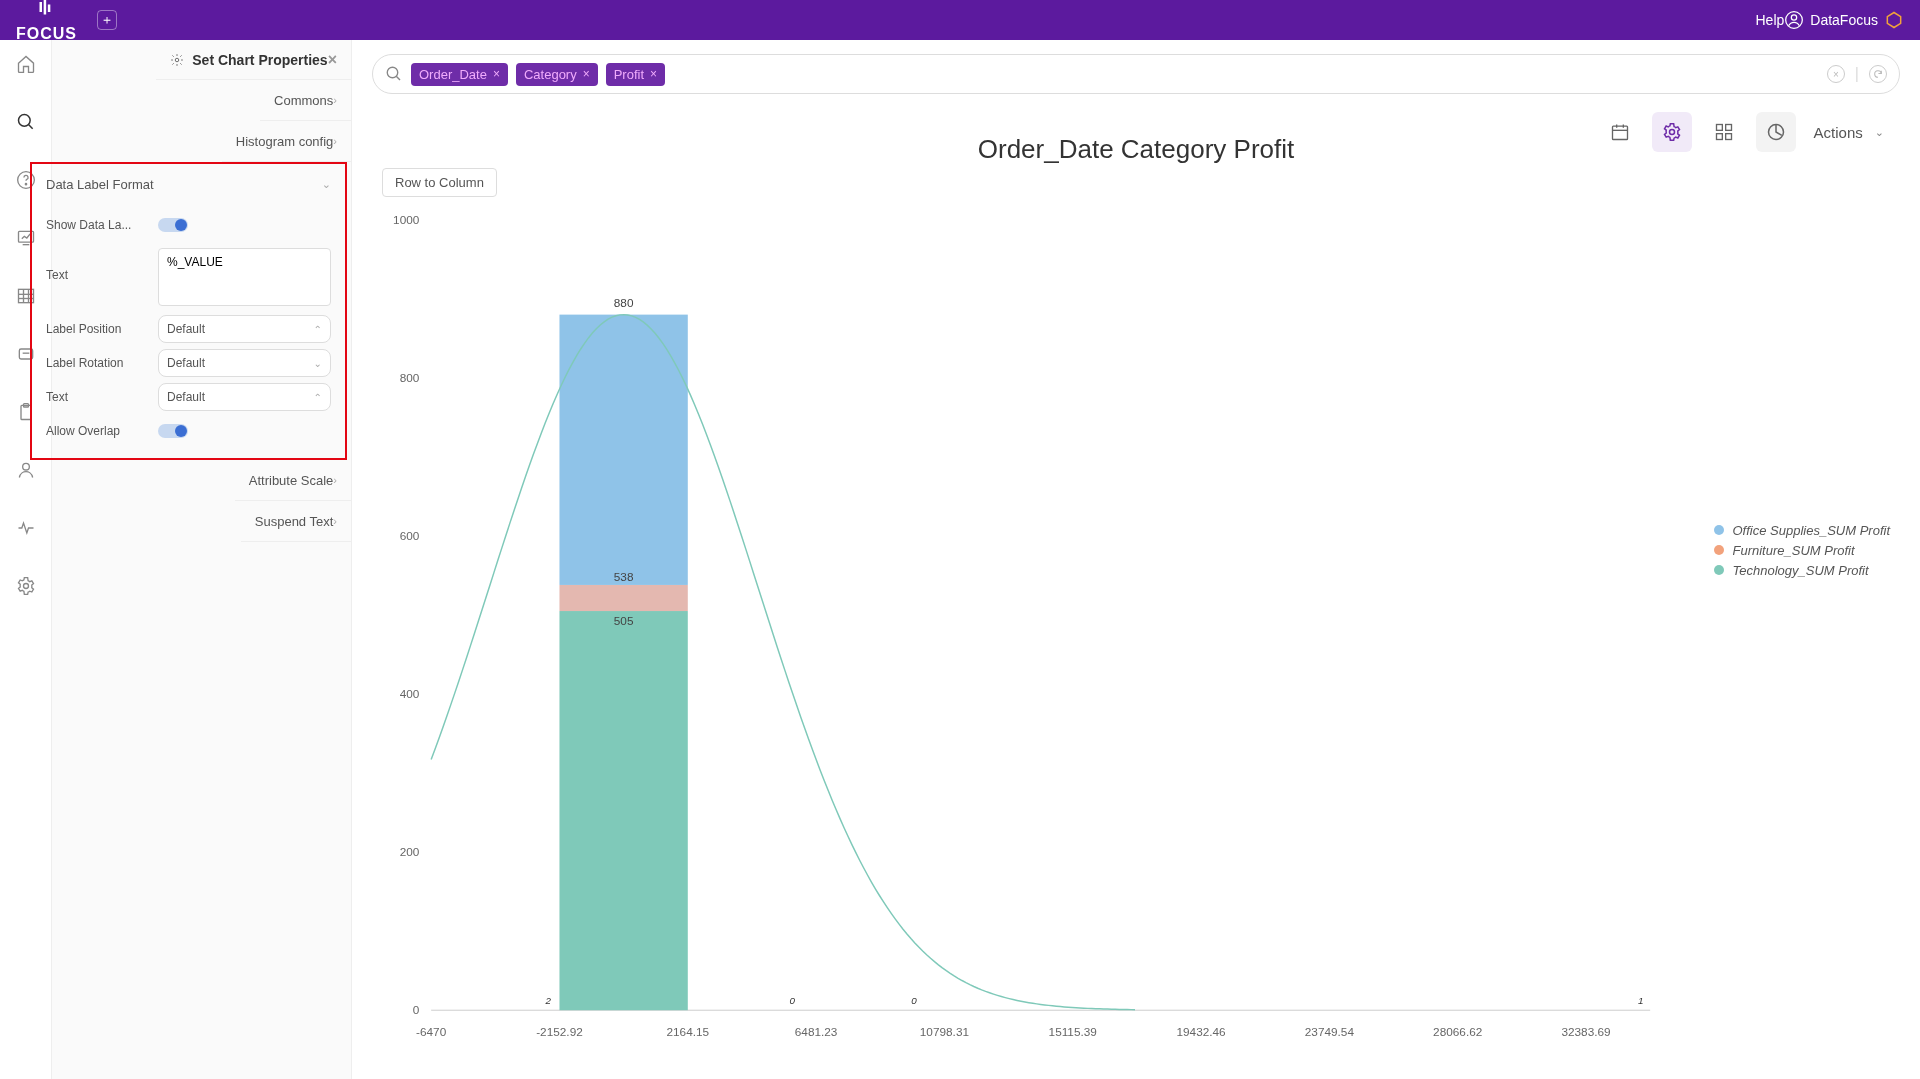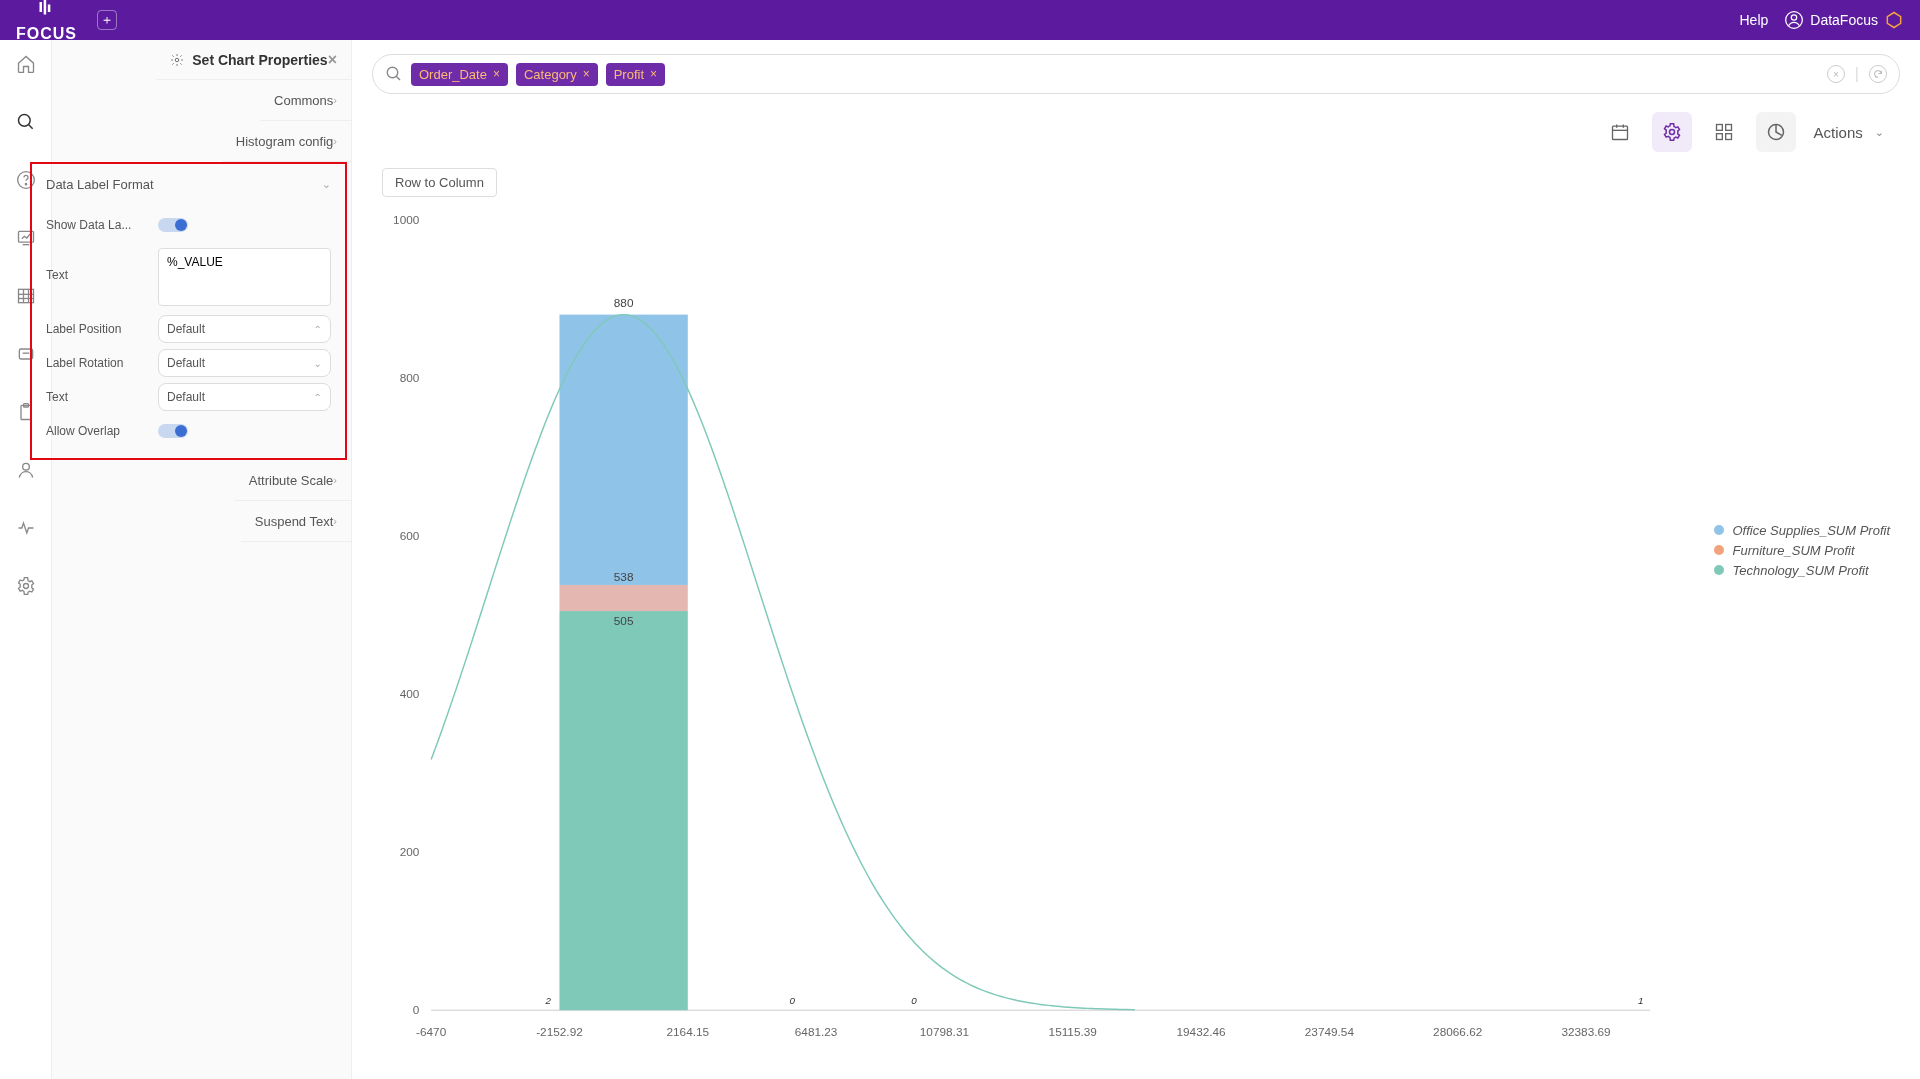--- a/index.html
+++ b/index.html
@@ -4,21 +4,21 @@
 <style>
 * { margin:0; padding:0; box-sizing:border-box; font-family:Arial,Helvetica,sans-serif; }
 body { width:1920px; height:1079px; background:#fff; overflow:hidden; }
 
 
 .topbar { height:40px; background:#5c1a9e; display:flex; align-items:center; color:#fff; padding:0 16px; }
 .logo-icon { display:flex; align-items:center; gap:8px; font-weight:600; font-size:16px; letter-spacing:1px;flex-direction:column; }
 .logo-icon svg { width:20px; height:20px; }
 .topbar-add { margin-left:20px; width:20px; height:20px; display:flex; align-items:center; justify-content:center; border:1px solid rgba(255,255,255,0.4); border-radius:4px; cursor:pointer; font-size:13px; }
 .topbar-spacer { flex:1; }
-.topbar-right { display:flex; align-items:center; gap:16px; font-size:14px; }
+.topbar-right { display:flex; align-items:center; font-size:14px; }
 .user-pill { display:flex; align-items:center; gap:6px; }
 .user-pill svg { width:20px; height:20px; }
 .user-hex { width:16px; height:16px; }
 
 
 .body { display:flex; height:calc(100% - 40px); }
 
 
 .rail { width:52px; border-right:1px solid #eee; display:flex; flex-direction:column; align-items:center; padding-top:12px; gap:34px; }
 .rail-icon { width:24px; height:24px; display:flex; align-items:center; justify-content:center; color:#888; cursor:pointer; }
@@ -41,21 +41,21 @@
 .textarea { flex:1; height:58px; border:1px solid #ddd; border-radius:4px; padding:6px 8px; font-size:12px; resize:none; background:#fff; }
 .select { flex:1; height:28px; border:1px solid #ddd; border-radius:8px; padding:0 8px; font-size:12px; background:#fff; display:flex; align-items:center; justify-content:space-between; cursor:pointer; }
 .select .caret { color:#aaa; font-size:10px; }
 
 
 .main { flex:1; display:flex; flex-direction:column; position:relative; }
 
 
 .pillbar { margin:14px 20px 0; height:40px; border:1px solid #ddd; border-radius:20px; display:flex; align-items:center; padding:0 12px; gap:8px; }
 .pillbar .search-icon { color:#888; }
-.pill { background:#6e2ca8; color:#fdba74; padding:4px 8px; border-radius:4px; font-size:13px; display:flex; align-items:center; gap:6px; }
+.pill { background:#6e2ca8; color:#f0abfc; padding:4px 8px; border-radius:4px; font-size:13px; display:flex; align-items:center; gap:6px; }
 .pill .x { cursor:pointer; font-size:12px; }
 .pillbar-spacer { flex:1; }
 .pillbar-end { display:flex; align-items:center; gap:10px; color:#bbb; }
 .pillbar-end .circ { width:18px; height:18px; border:1.5px solid #ccc; border-radius:50%; display:flex; align-items:center; justify-content:center; font-size:10px; cursor:pointer; }
 
 
 .chart-toolbar { position:absolute; top:72px; right:30px; display:flex; align-items:center; gap:12px; }
 .tb-btn { width:40px; height:40px; border-radius:6px; display:flex; align-items:center; justify-content:center; cursor:pointer; color:#666; }
 .tb-btn.active { background:#f1eaf8; color:#6e2ca8; }
 .tb-btn.alt { background:#f3f3f3; }
@@ -314,20 +314,21 @@
             <circle cx="12" cy="12" r="9"></circle>
             <path d="M12 3v9l7 4"></path>
           </svg>
         </div>
       <div class="actions-btn">
           <span>Actions</span>
           <span style="font-size:11px;color:#888">⌄</span>
         </div>
     </div>
 
+    <div class="chart-title">Order_Date Category Profit</div>
     <div class="row2col">Row to Column</div>
 
     <div class="chart-wrap">
       <svg class="chart-svg" id="chartsvg" preserveAspectRatio="none" viewBox="0 0 1300 870">
           <text x="38" y="824" text-anchor="end" class="tick-text">0</text>
           <text x="38" y="662" text-anchor="end" class="tick-text">200</text>
           <text x="38" y="500" text-anchor="end" class="tick-text">400</text>
           <text x="38" y="338" text-anchor="end" class="tick-text">600</text>
           <text x="38" y="175.99999999999997" text-anchor="end" class="tick-text">800</text>
           <text x="38" y="14" text-anchor="end" class="tick-text">1000</text>

